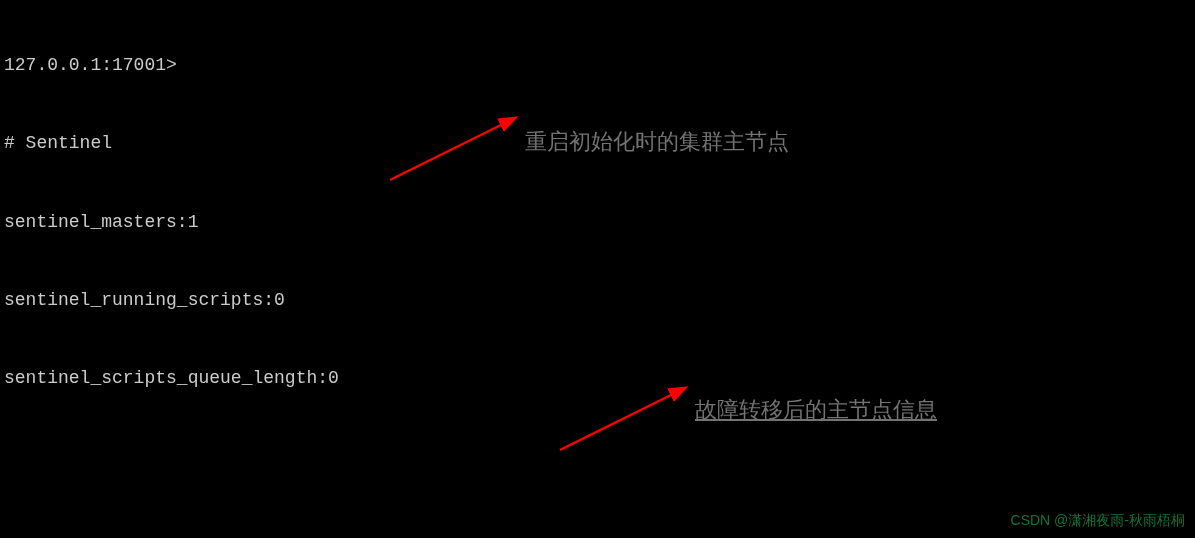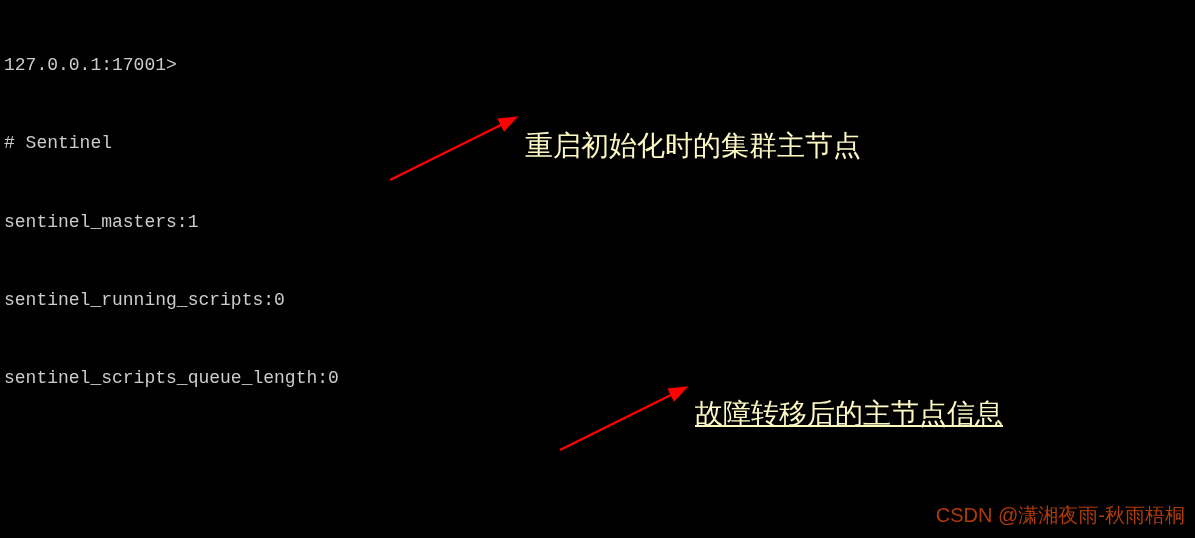--- a/index.html
+++ b/index.html
@@ -21,44 +21,44 @@
     .terminal {
       padding: 0 4px;
       white-space: pre;
     }
     .line {
       display: block;
       font-family: Liberation Mono, monospace;
     }
     .annotation {
       position: absolute;
-      color: #fef9c3;
+      color: #737373;
       font-family: "Microsoft YaHei", "SimSun", sans-serif;
-      font-size: 28px;
+      font-size: 22px;
       font-weight: 400;
     }
     .anno1 {
       top: 126px;
       left: 525px;
     }
     .anno2 {
       top: 394px;
       left: 695px;
       text-decoration: underline;
     }
     .arrow {
       position: absolute;
     }
     .watermark {
       position: absolute;
       right: 10px;
       bottom: 8px;
-      color: #c2410c;
+      color: #15803d;
       font-family: "Microsoft YaHei", sans-serif;
-      font-size: 20px;
+      font-size: 14px;
       opacity: 0.9;
     }
   </style>
 </head>
 <body>
 
 <div class="terminal">
   <span class="line">127.0.0.1:17001&gt;</span>
   <span class="line"># Sentinel</span>
   <span class="line">sentinel_masters:1</span>

